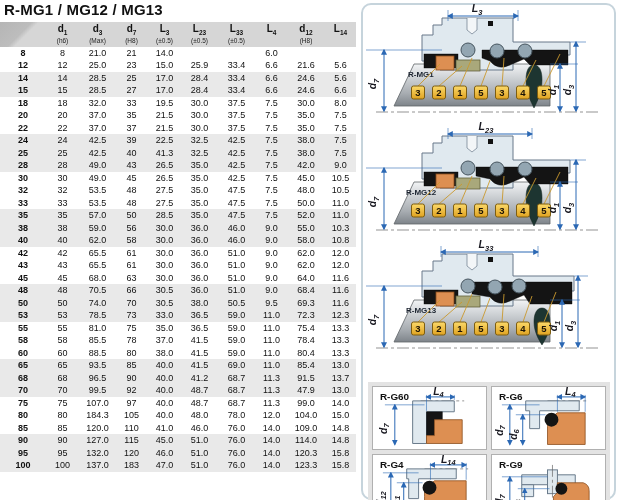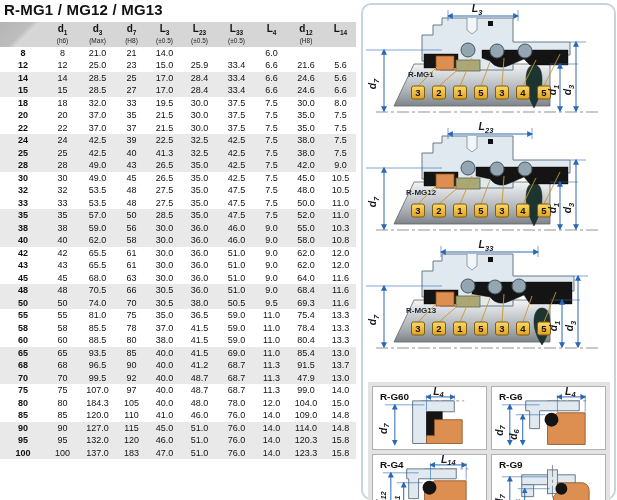--- a/index.html
+++ b/index.html
@@ -352,20 +352,32 @@
             <td>50</td>
             <td>74.0</td>
             <td>70</td>
             <td>30.5</td>
             <td>38.0</td>
             <td>50.5</td>
             <td>9.5</td>
             <td>69.3</td>
             <td>11.6</td>
           </tr>
+          <tr class="alt">
+            <th>53</th>
+            <td>53</td>
+            <td>78.5</td>
+            <td>73</td>
+            <td>33.0</td>
+            <td>36.5</td>
+            <td>59.0</td>
+            <td>11.0</td>
+            <td>72.3</td>
+            <td>12.3</td>
+          </tr>
           <tr>
             <th>55</th>
             <td>55</td>
             <td>81.0</td>
             <td>75</td>
             <td>35.0</td>
             <td>36.5</td>
             <td>59.0</td>
             <td>11.0</td>
             <td>75.4</td>

